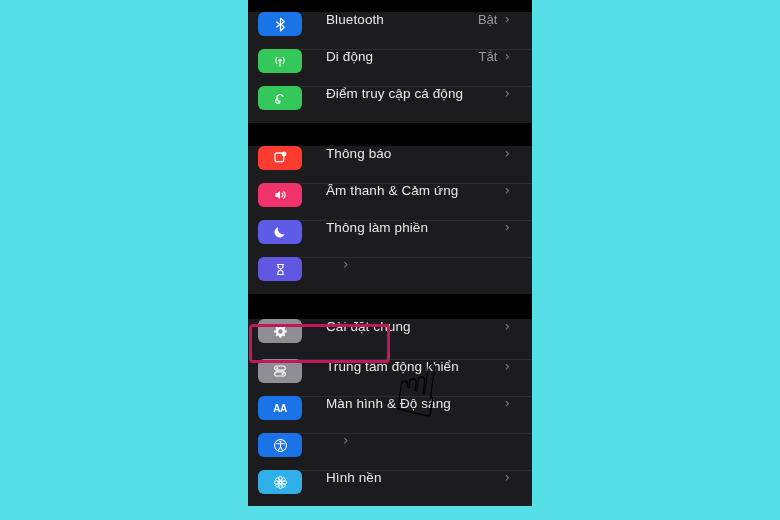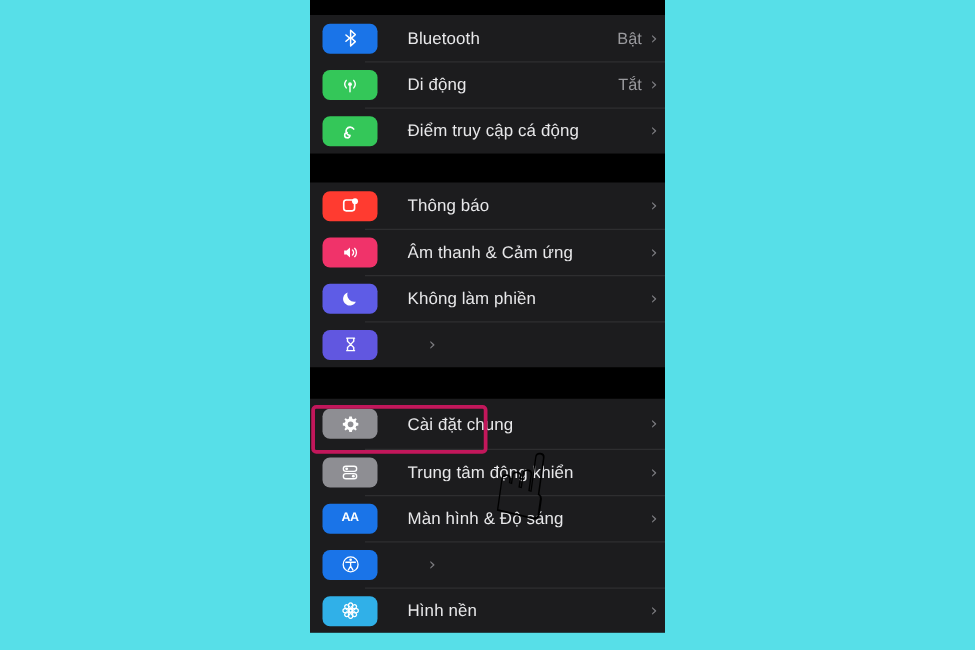--- a/index.html
+++ b/index.html
@@ -31,24 +31,23 @@
     width: 100%;
   }
   .group-gap {
     background: #000000;
     width: 100%;
   }
 
   .row {
     position: relative;
     display: flex;
-    align-items: center;
     height: 37px;
     padding-left: 10px;
-    padding-right: 6px;
+    padding-right: 22px;
     box-sizing: border-box;
   }
   .row + .row::before {
     content: "";
     position: absolute;
     left: 44px;
     right: 0;
     top: 0;
     height: 1px;
     background: #2e2e30;
@@ -191,21 +190,21 @@
       <span class="row-value"></span>
       <span class="chevron">›</span>
     </div>
 
     <div class="row">
       <span class="icon-box" style="background:#5e5ce6;">
         <svg width="16" height="16" viewBox="0 0 24 24" aria-hidden="true">
           <path d="M19 15.5 A8 8 0 1 1 9.2 4.6 A8.4 8.4 0 0 0 19 15.5 Z" fill="#ffffff"></path>
         </svg>
       </span>
-      <span class="row-label">Không làm phiền</span>
+      <span class="row-label">Thông làm phiền</span>
       <span class="row-value"></span>
       <span class="chevron">›</span>
     </div>
 
     <div class="row">
       <span class="icon-box" style="background:#6157e0;">
         <svg width="15" height="15" viewBox="0 0 24 24" aria-hidden="true">
           <path d="M7 4 L17 4 M7 20 L17 20 M8 4 L8 8 L12 12 L16 8 L16 4 M8 20 L8 16 L12 12 L16 16 L16 20" fill="none" stroke="#ffffff" stroke-width="1.8" stroke-linejoin="round" stroke-linecap="round"></path>
         </svg>
       </span>

